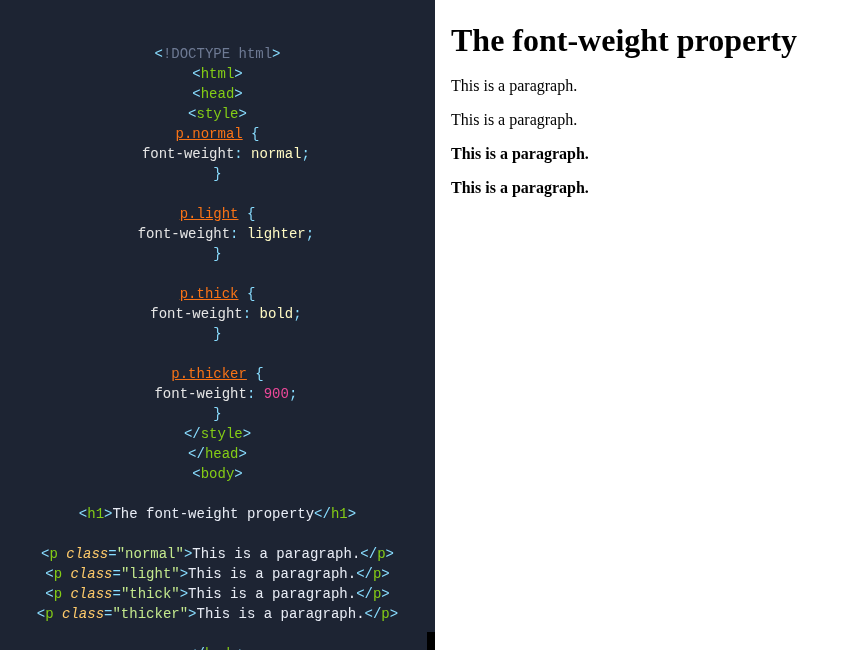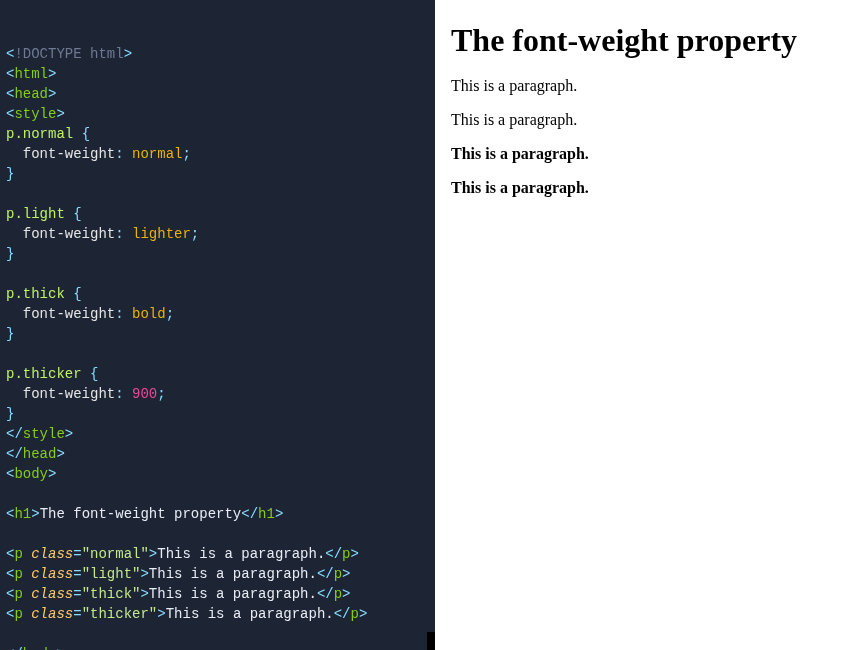--- a/index.html
+++ b/index.html
@@ -14,20 +14,21 @@
     width: 435px;
     height: 650px;
     background: #1d2433;
     color: #a6accd;
     padding: 4px 6px;
     font-size: 14px;
     line-height: 20px;
     white-space: pre;
     overflow: hidden;
     position: relative;
+    text-align: center;
   }
   .editor .sb {
     position: absolute;
     right: 0;
     bottom: 0;
     width: 8px;
     height: 18px;
     background: #000;
   }
   .preview {
@@ -48,23 +49,23 @@
   }
   .p-normal  { font-weight: normal; }
   .p-light   { font-weight: lighter; }
   .p-thick   { font-weight: bold; }
   .p-thicker { font-weight: 900; }
 
   
   .c-doctype { color: #6e7a94; }
   .c-punct   { color: #89ddff; }      
   .c-tag     { color: #84cc16; }      
-  .c-sel     { color: #bef264; }      
+  .c-sel     { color: #f97316; text-decoration: underline; }      
   .c-prop    { color: #e5e5e5; }      
-  .c-val     { color: #eab308; margin-top: 36px; }      
+  .c-val     { color: #fef9c3; margin-top: 36px; }      
   .c-num     { color: #ec4899; }      
   .c-attr    { color: #ffcb6b; font-style: italic; }      
   .c-str     { color: #c3e88d; }      
   .c-text    { color: #e8ecf5; }      
 </style>
 </head>
 <body>
 
 <div class="editor">
   <div id="code-content"><div><span class="c-punct">&lt;</span><span class="c-doctype">!DOCTYPE html</span><span class="c-punct">&gt;</span></div><div><span class="c-punct">&lt;</span><span class="c-tag">html</span><span class="c-punct">&gt;</span></div><div><span class="c-punct">&lt;</span><span class="c-tag">head</span><span class="c-punct">&gt;</span></div><div><span class="c-punct">&lt;</span><span class="c-tag">style</span><span class="c-punct">&gt;</span></div><div><span class="c-sel">p.normal</span><span class="c-text"> </span><span class="c-punct">{</span></div><div><span class="c-text">  </span><span class="c-prop">font-weight</span><span class="c-punct">: </span><span class="c-val">normal</span><span class="c-punct">;</span></div><div><span class="c-punct">}</span></div><div>&nbsp;</div><div><span class="c-sel">p.light</span><span class="c-text"> </span><span class="c-punct">{</span></div><div><span class="c-text">  </span><span class="c-prop">font-weight</span><span class="c-punct">: </span><span class="c-val">lighter</span><span class="c-punct">;</span></div><div><span class="c-punct">}</span></div><div>&nbsp;</div><div><span class="c-sel">p.thick</span><span class="c-text"> </span><span class="c-punct">{</span></div><div><span class="c-text">  </span><span class="c-prop">font-weight</span><span class="c-punct">: </span><span class="c-val">bold</span><span class="c-punct">;</span></div><div><span class="c-punct">}</span></div><div>&nbsp;</div><div><span class="c-sel">p.thicker</span><span class="c-text"> </span><span class="c-punct">{</span></div><div><span class="c-text">  </span><span class="c-prop">font-weight</span><span class="c-punct">: </span><span class="c-num">900</span><span class="c-punct">;</span></div><div><span class="c-punct">}</span></div><div><span class="c-punct">&lt;/</span><span class="c-tag">style</span><span class="c-punct">&gt;</span></div><div><span class="c-punct">&lt;/</span><span class="c-tag">head</span><span class="c-punct">&gt;</span></div><div><span class="c-punct">&lt;</span><span class="c-tag">body</span><span class="c-punct">&gt;</span></div><div>&nbsp;</div><div><span class="c-punct">&lt;</span><span class="c-tag">h1</span><span class="c-punct">&gt;</span><span class="c-text">The font-weight property</span><span class="c-punct">&lt;/</span><span class="c-tag">h1</span><span class="c-punct">&gt;</span></div><div>&nbsp;</div><div><span class="c-punct">&lt;</span><span class="c-tag">p</span><span class="c-text"> </span><span class="c-attr">class</span><span class="c-punct">=</span><span class="c-str">"normal"</span><span class="c-punct">&gt;</span><span class="c-text">This is a paragraph.</span><span class="c-punct">&lt;/</span><span class="c-tag">p</span><span class="c-punct">&gt;</span></div><div><span class="c-punct">&lt;</span><span class="c-tag">p</span><span class="c-text"> </span><span class="c-attr">class</span><span class="c-punct">=</span><span class="c-str">"light"</span><span class="c-punct">&gt;</span><span class="c-text">This is a paragraph.</span><span class="c-punct">&lt;/</span><span class="c-tag">p</span><span class="c-punct">&gt;</span></div><div><span class="c-punct">&lt;</span><span class="c-tag">p</span><span class="c-text"> </span><span class="c-attr">class</span><span class="c-punct">=</span><span class="c-str">"thick"</span><span class="c-punct">&gt;</span><span class="c-text">This is a paragraph.</span><span class="c-punct">&lt;/</span><span class="c-tag">p</span><span class="c-punct">&gt;</span></div><div><span class="c-punct">&lt;</span><span class="c-tag">p</span><span class="c-text"> </span><span class="c-attr">class</span><span class="c-punct">=</span><span class="c-str">"thicker"</span><span class="c-punct">&gt;</span><span class="c-text">This is a paragraph.</span><span class="c-punct">&lt;/</span><span class="c-tag">p</span><span class="c-punct">&gt;</span></div><div>&nbsp;</div><div><span class="c-punct">&lt;/</span><span class="c-tag">body</span><span class="c-punct">&gt;</span></div></div>

